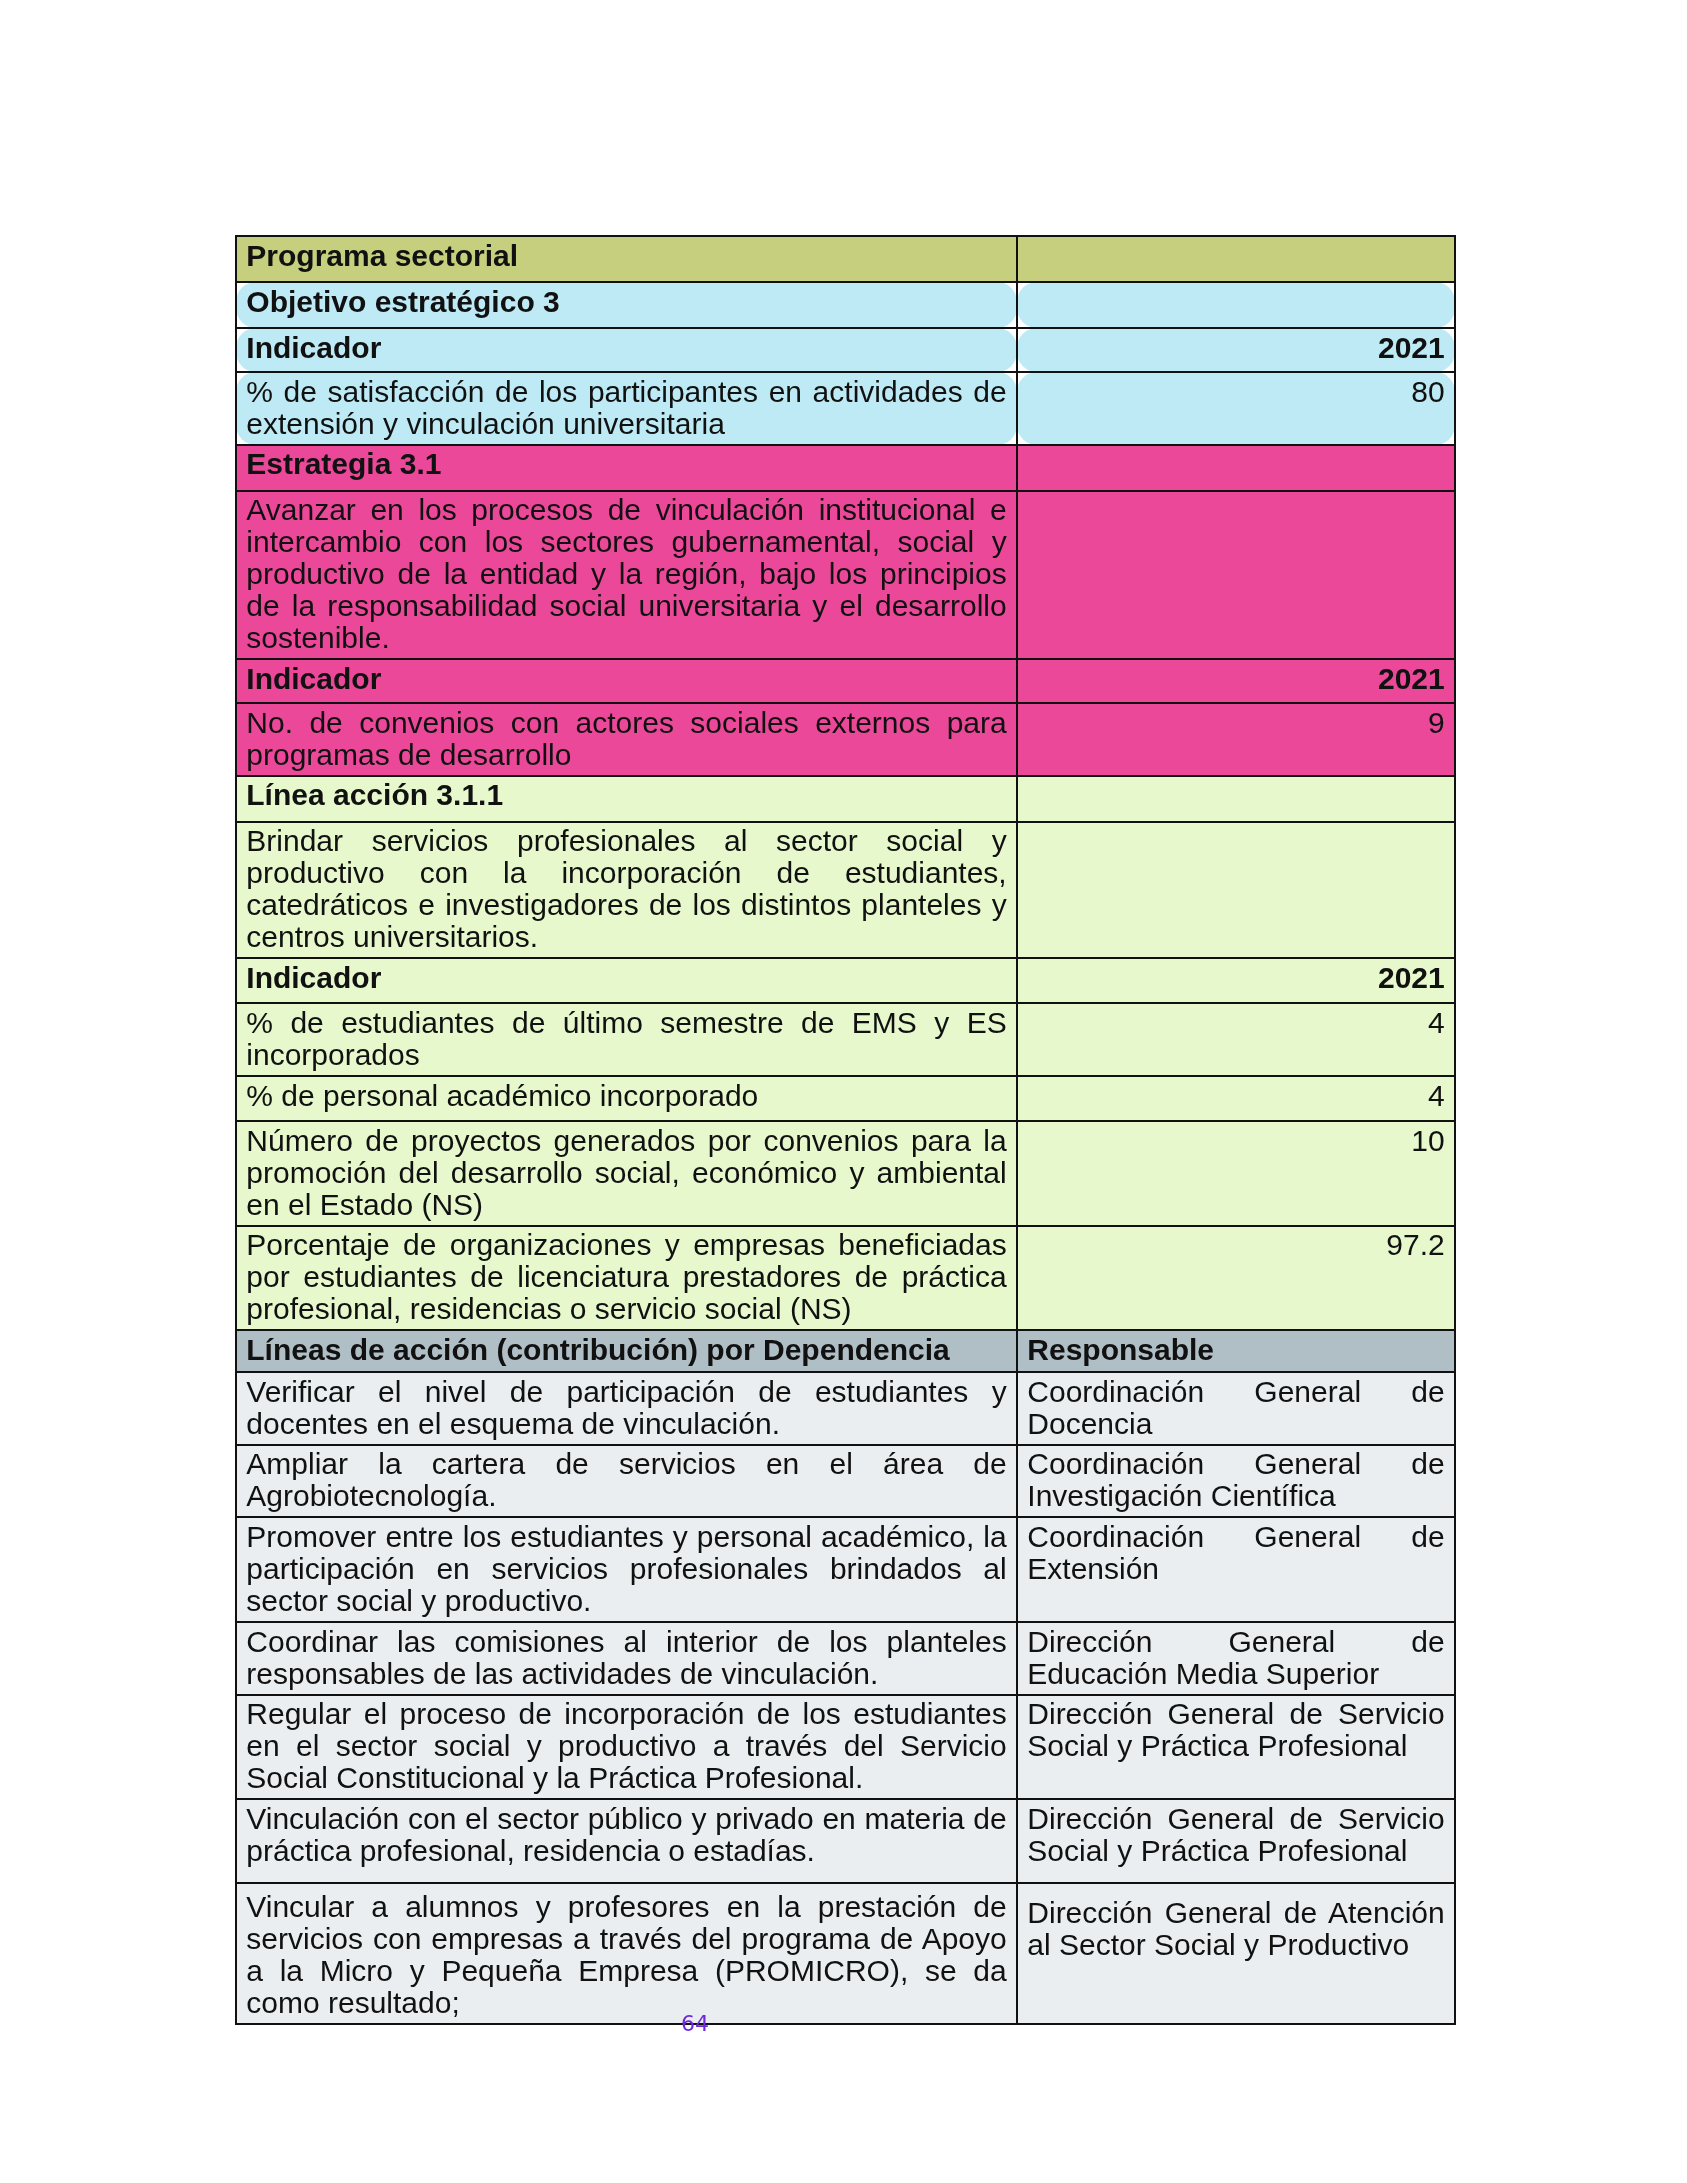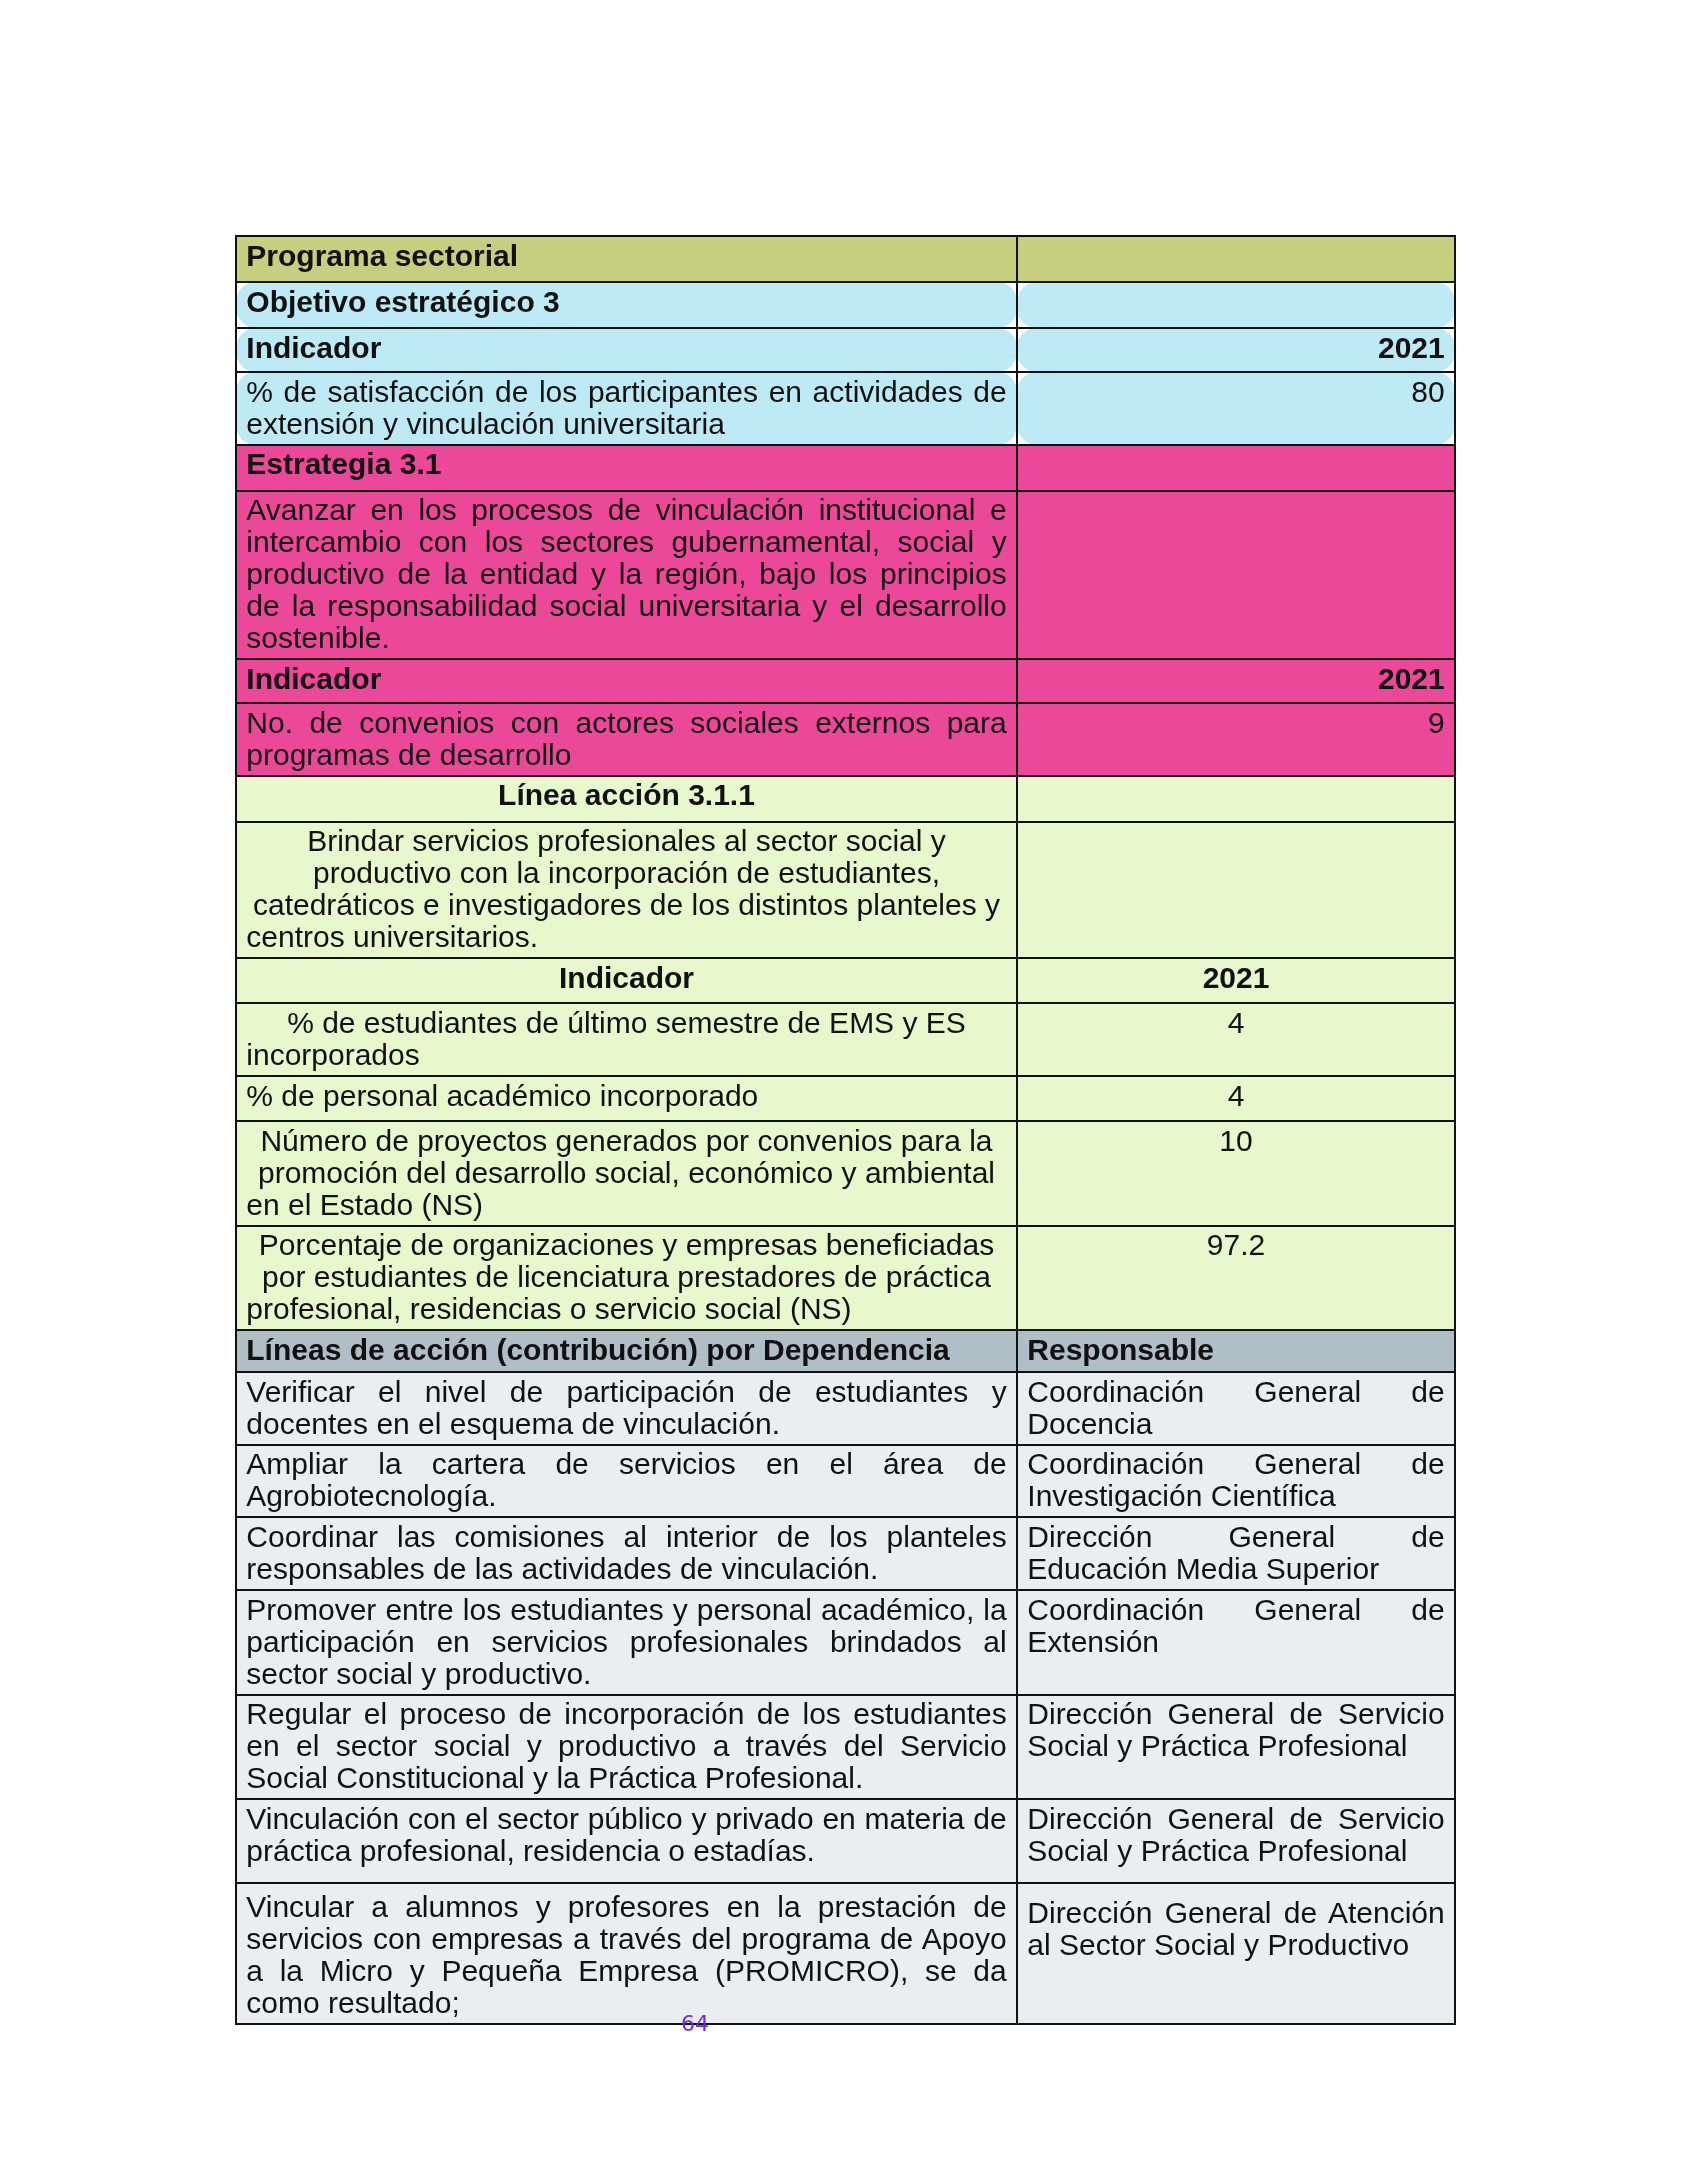--- a/index.html
+++ b/index.html
@@ -20,21 +20,21 @@
     box-sizing: border-box;
   }
   #doc-table col.c1 { width: 781px; }
   #doc-table col.c2 { width: 438px; }
   td.just { text-align: justify; text-align-last: left; }
   td.bold { font-weight: bold; }
   td.right { text-align: right; }
   tr.olive td { background: #c5cf7e; }
   tr.blue td { background: #bdeaf5; border-radius: 20px; }
   tr.sage td { background: #ec4899; margin-top: 40px; }
-  tr.lgreen td { background: #e6f8cc; text-align: center; }
+  tr.lgreen td { background: #e6f8cc; }
   tr.hdr td { background: #b0bfc6; }
   tr.body td { background: #eaeef0; }
   #page-number {
     position: absolute; top: 2011px; left: 0; width: 1390px; text-align: center;
     font-size: 22px; font-family: "DejaVu Sans", sans-serif; color: #6d28d9;
   }
 </style>
 </head>
 <body>
 
@@ -114,27 +114,27 @@
       <td class="bold">Responsable</td>
     </tr>
     <tr class="body" style="height:68px">
       <td class="just">Verificar el nivel de participación de estudiantes y docentes en el esquema de vinculación.</td>
       <td class="just">Coordinación General de Docencia</td>
     </tr>
     <tr class="body" style="height:67px">
       <td class="just">Ampliar la cartera de servicios en el área de Agrobiotecnología.</td>
       <td class="just">Coordinación General de Investigación Científica</td>
     </tr>
+    <tr class="body" style="height:93px">
+      <td class="just">Promover entre los estudiantes y personal académico, la participación en servicios profesionales brindados al sector social y productivo.</td>
+      <td class="just">Coordinación General de Extensión</td>
+    </tr>
     <tr class="body" style="height:71px">
       <td class="just">Coordinar las comisiones al interior de los planteles responsables de las actividades de vinculación.</td>
       <td class="just">Dirección General de Educación Media Superior</td>
-    </tr>
-    <tr class="body" style="height:93px">
-      <td class="just">Promover entre los estudiantes y personal académico, la participación en servicios profesionales brindados al sector social y productivo.</td>
-      <td class="just">Coordinación General de Extensión</td>
     </tr>
     <tr class="body" style="height:86px">
       <td class="just">Regular el proceso de incorporación de los estudiantes en el sector social y productivo a través del Servicio Social Constitucional y la Práctica Profesional.</td>
       <td class="just">Dirección General de Servicio Social y Práctica Profesional</td>
     </tr>
     <tr class="body" style="height:84px">
       <td class="just">Vinculación con el sector público y privado en materia de práctica profesional, residencia o estadías.</td>
       <td class="just">Dirección General de Servicio Social y Práctica Profesional</td>
     </tr>
     <tr class="body" style="height:124px">

